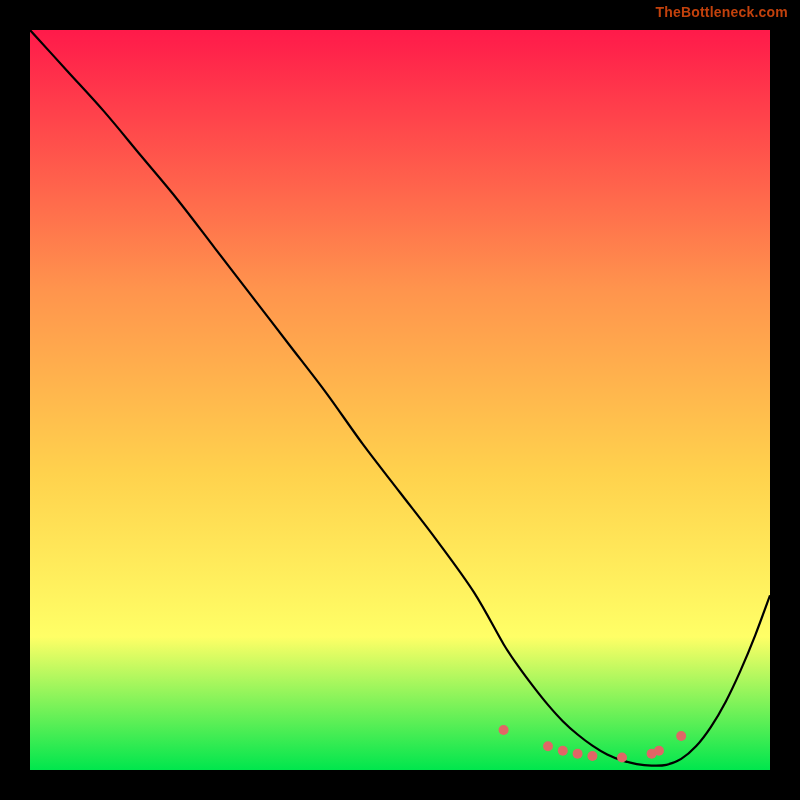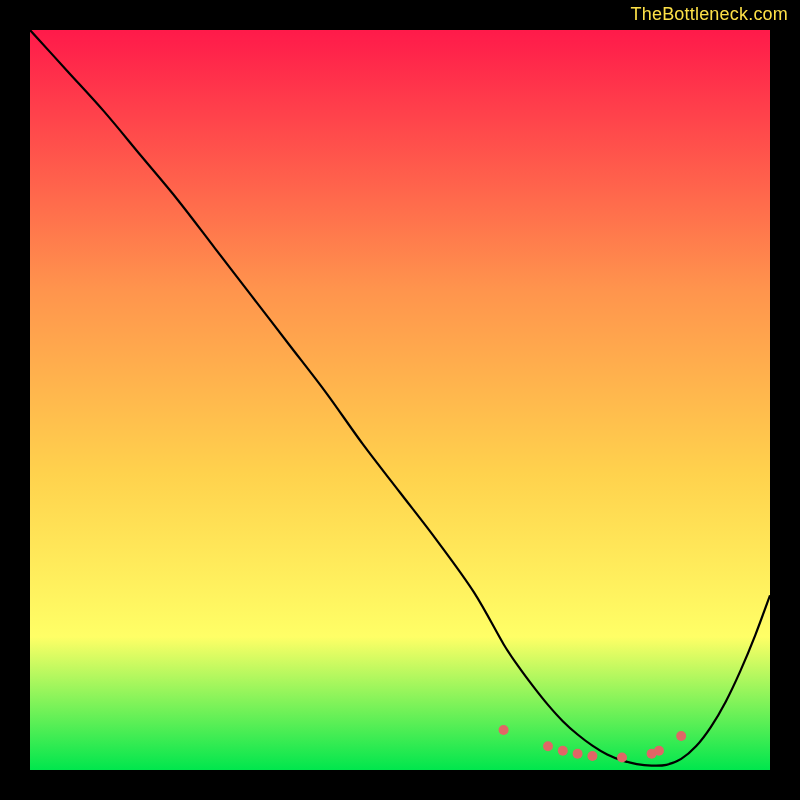--- a/index.html
+++ b/index.html
@@ -13,23 +13,23 @@
   }
   .frame {
     position: absolute;
     inset: 0;
     background: #000;
   }
   .watermark {
     position: absolute;
     top: 4px;
     right: 12px;
-    color: #fde047;
-    font-size: 18px;
-    font-weight: 400;
+    color: #c2410c;
+    font-size: 14px;
+    font-weight: 700;
     letter-spacing: 0.2px;
   }
   .plot {
     position: absolute;
     left: 30px;
     top: 30px;
     width: 740px;
     height: 740px;
     overflow: hidden;
   }

